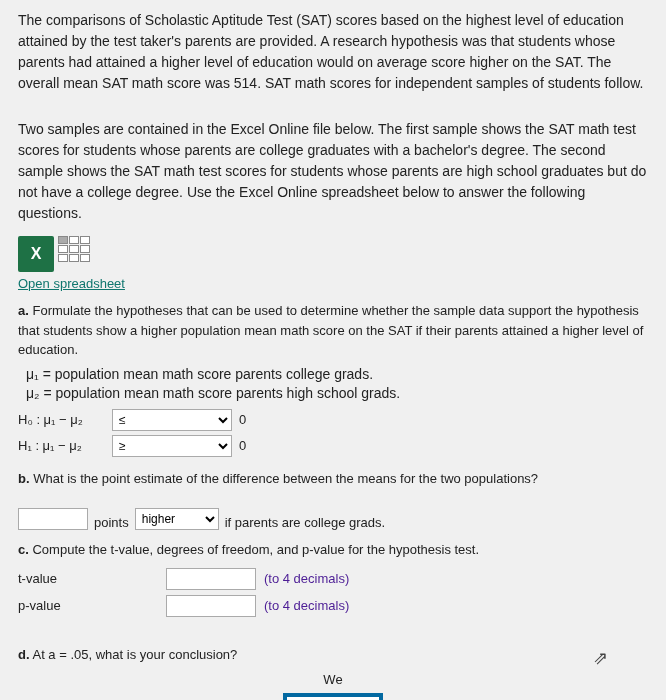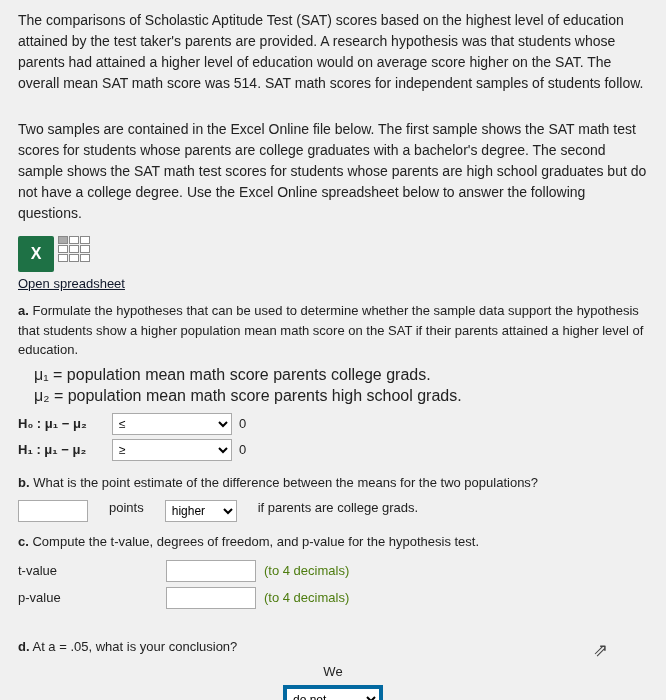--- a/index.html
+++ b/index.html
@@ -29,64 +29,63 @@
       height: 36px;
       margin-right: 4px;
       border-radius: 2px;
     }
     .excel-row {
       display: flex;
       align-items: center;
       margin: 12px 0 4px 0;
     }
     .open-spreadsheet {
-      color: #0f172a;
+      color: #0f766e;
       text-decoration: underline;
       cursor: pointer;
       font-size: 13px;
       display: block;
       margin-bottom: 10px;
     }
     .section-label {
       font-weight: normal;
       margin: 10px 0 6px 0;
       line-height: 1.5;
     }
     .mu-line {
-      margin: 3px 16px;
-      font-size: 16px;
+      margin: 3px 8px;
+      font-size: 14px;
     }
     .hypothesis-row {
       display: flex;
       align-items: center;
       margin: 4px 0;
       gap: 4px;
     }
     .hypothesis-label {
       min-width: 90px;
       font-size: 13px;
-      font-weight: bold;
     }
     .h-select {
       border: 1px solid #aaa;
       background: #fff;
       font-size: 12px;
       padding: 1px 2px;
       width: 120px;
       height: 22px;
     }
     .h-value {
       font-size: 13px;
       margin-left: 3px;
     }
     .point-estimate-row {
       display: flex;
-      align-items: flex-start;
+      align-items: flex-end;
       margin: 8px 0;
-      gap: 21px;
+      gap: 6px;
     }
     .input-box {
       border: 1px solid #aaa;
       background: #fff;
       height: 22px;
       font-size: 13px;
       padding: 1px 4px;
     }
     .input-small { width: 70px; }
     .input-medium { width: 90px; }
@@ -98,21 +97,21 @@
       align-items: center;
       margin: 5px 0;
       gap: 8px;
     }
     .compute-label {
       min-width: 140px;
       font-size: 13px;
     }
     .note-decimals {
       font-size: 13px;
-      color: #4d7c0f;
+      color: #4c1d95;
     }
     .conclusion-row {
       display: flex;
       align-items: center;
       gap: 6px;
       margin: 8px 0 4px 0;
       flex-direction: column;
     }
     .conclusion-select {
       border: 4px solid #0369a1;
@@ -217,21 +216,21 @@
   </div>
 </div>
 
 
 <p class="section-label" style="margin-top:12px;">
   <strong>b.</strong> <span>What is the point estimate of the difference between the means for the two populations?</span>
 </p>
 <div class="point-estimate-row">
   <input class="input-box input-small" type="text" value="" style="">
   <span>points</span>
-  <select class="h-select" style="width:72px;">
+  <select class="h-select" style="width:84px;margin-top:12px;">
     <option>higher</option>
     <option>lower</option>
     <option>equal</option>
   </select>
   <span>if parents are college grads.</span>
 </div>
 
 
 <p class="section-label" style="">
   <strong>c.</strong> <span>Compute the t-value, degrees of freedom, and p-value for the hypothesis test.</span>

